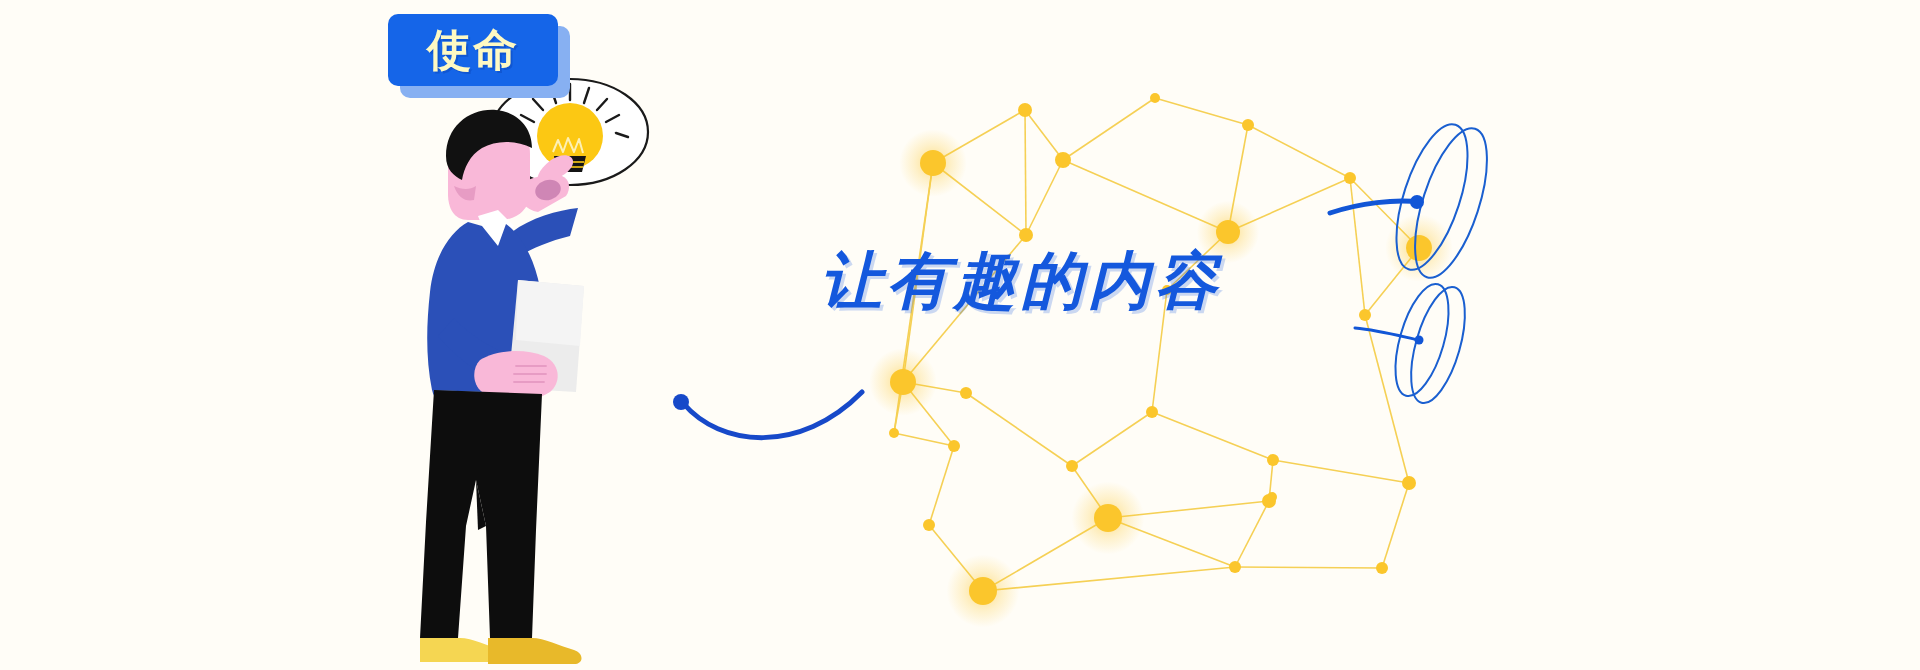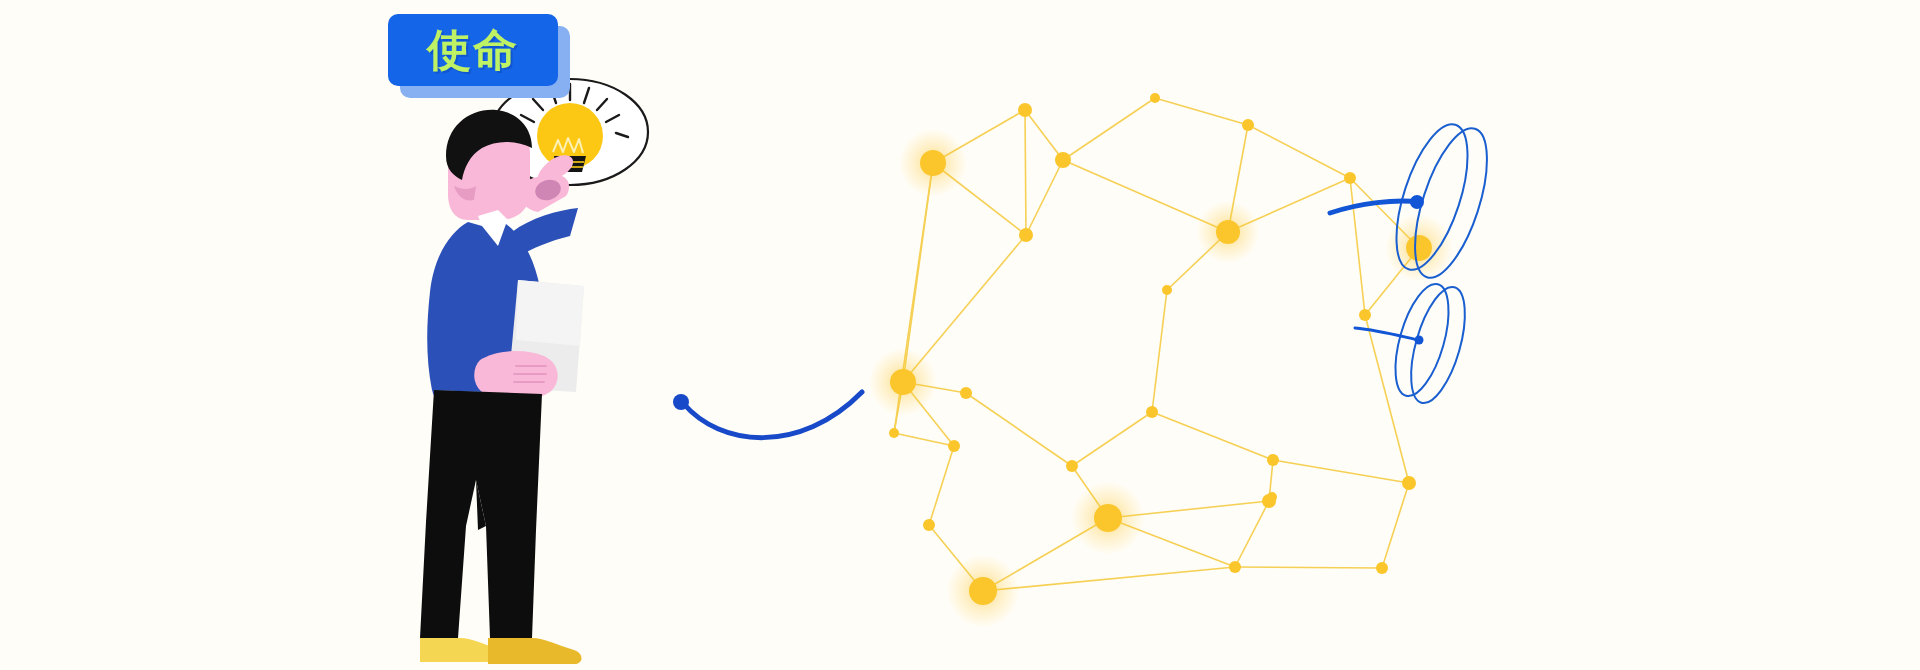--- a/index.html
+++ b/index.html
@@ -58,21 +58,21 @@
     top: 0;
     width: 170px;
     height: 72px;
     background: #1565e8;
     border-radius: 10px;
     display: flex;
     align-items: center;
     justify-content: center;
   }
   #mission-badge .badge-label {
-    color: #bef264;
+    color: #fef9c3;
     font-size: 44px;
     font-weight: bold;
     letter-spacing: 2px;
     font-family: Liberation Serif, serif;
     text-shadow: 2px 2px 0 rgba(10,60,170,0.35);
   }
 
   
   #headline {
     position: absolute;
@@ -285,15 +285,16 @@
   </svg>
 
   <div id="mission-badge">
     <div class="badge-shadow"></div>
     <div class="badge-face">
       <span class="badge-label">使命</span>
     </div>
   </div>
 
   <div id="headline">
+    <div class="h-line h-line-1">让有趣的内容</div>
   </div>
 
 </div>
 
 </body></html>

